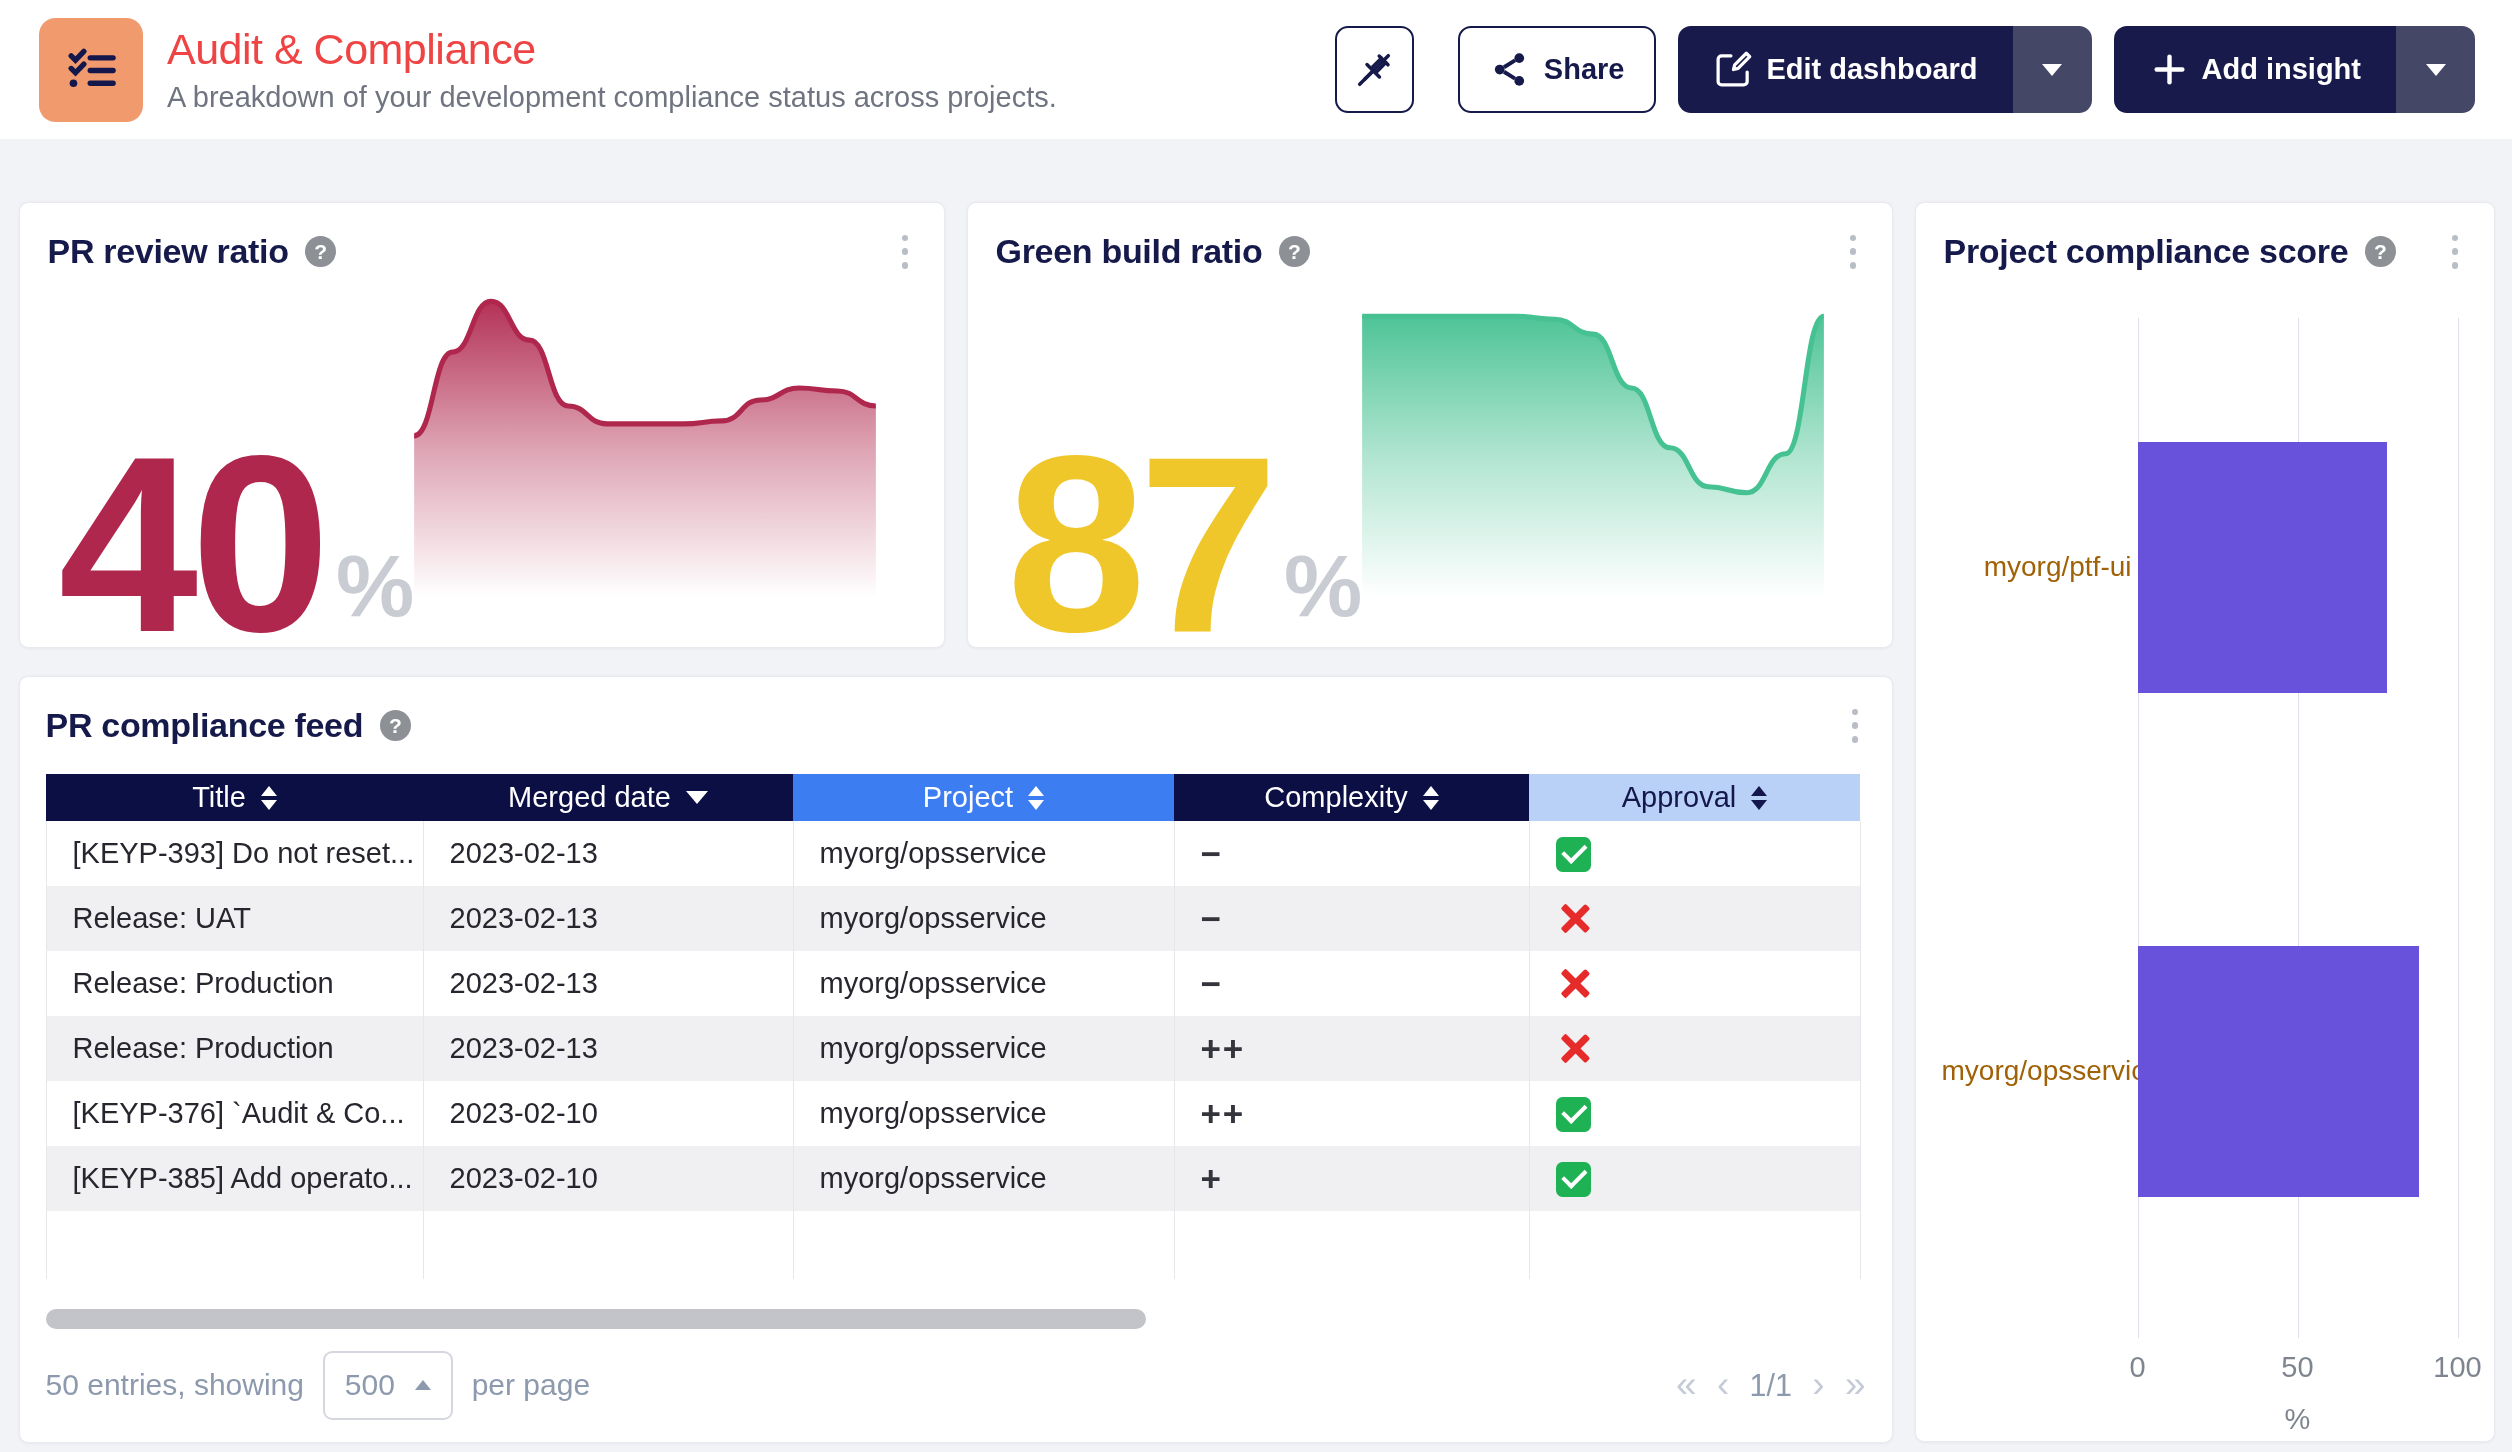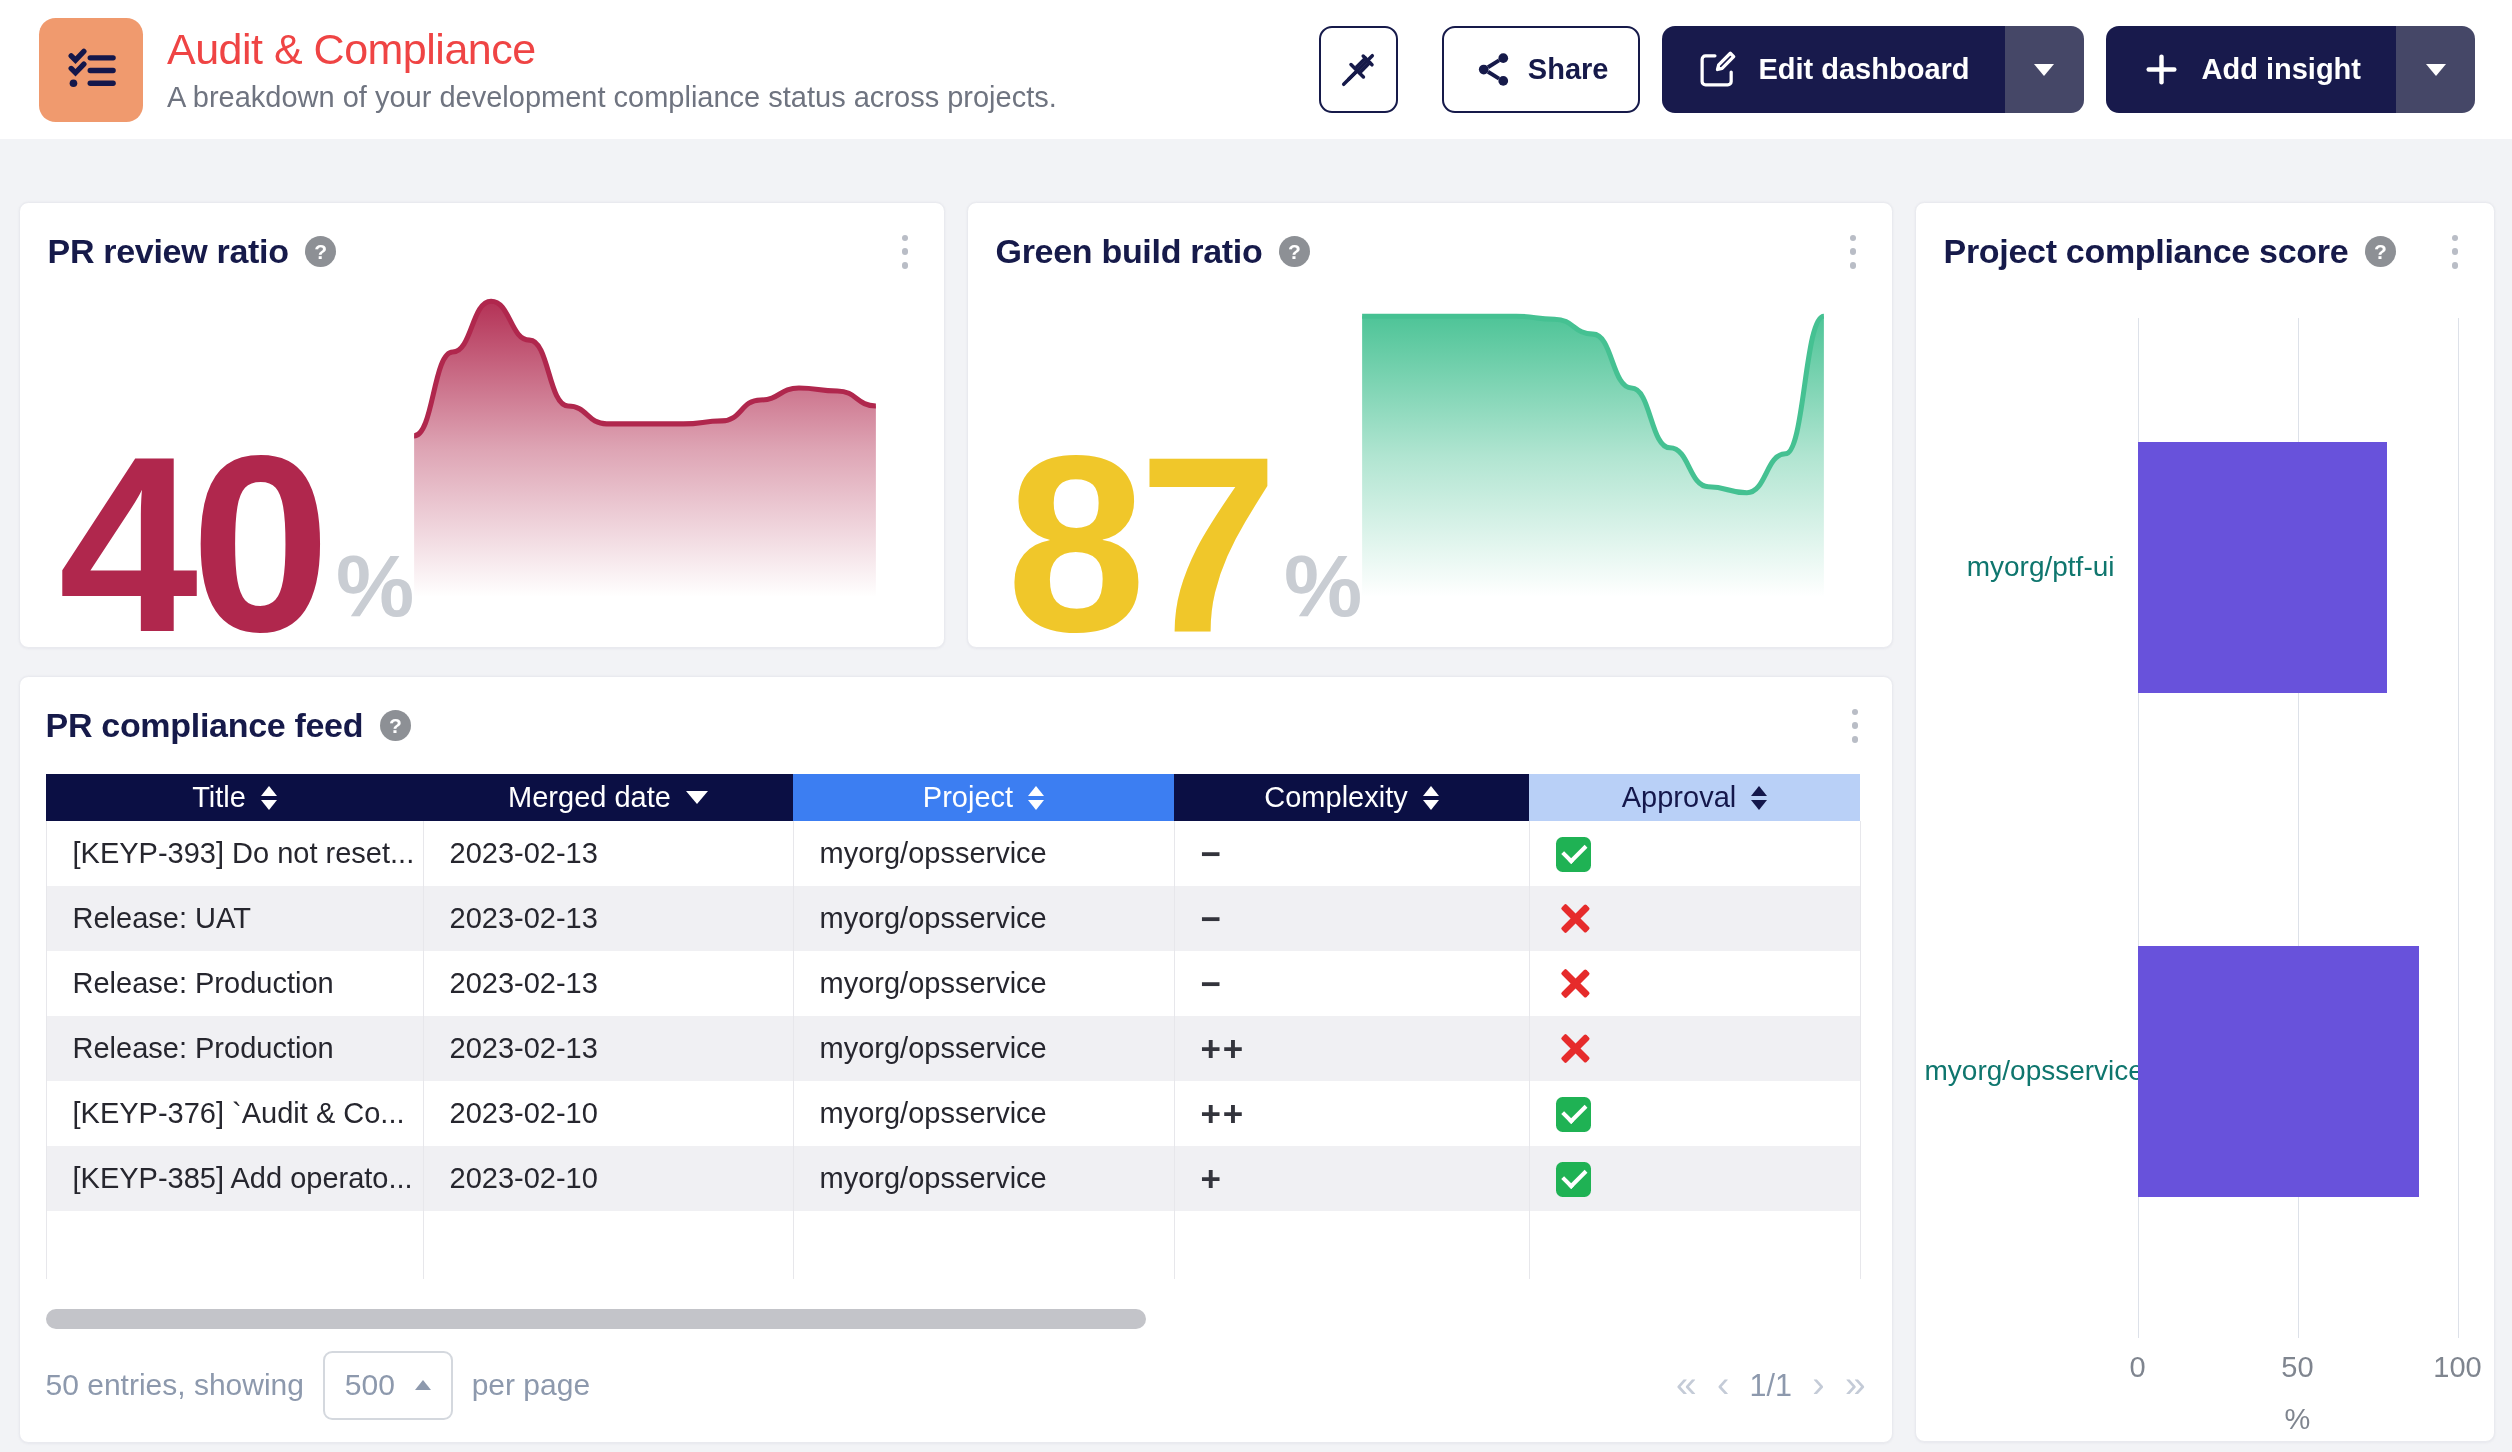--- a/index.html
+++ b/index.html
@@ -34,21 +34,21 @@
   }
   .btn.outline {
     border: 2.8px solid #161a4a; border-radius: 13px; background: #fff;
     color: #161a4a; padding: 0 30px; margin-left: 22px;
   }
   .btn.icon-only { width: 79px; padding: 0; }
   .btn.outline .btn-label { margin-left: 15px; }
   .split-btn { display: flex; border-radius: 13px; overflow: hidden; }
   .split-btn .main-part {
     background: #181a4c; color: #fff; padding: 0 35px;
-    display: flex; align-items: center; gap: 20px;
+    display: flex; align-items: center; gap: 12px;
   }
   .split-btn .caret-part { background: #454767; width: 79px; }
   .caret-down {
     width: 0; height: 0; display: inline-block;
     border-left: 10.2px solid transparent; border-right: 10.2px solid transparent;
     border-top: 12px solid #fff;
   }
 
   
   .content { display: flex; gap: 22px; padding: 63px 16.6px 0 18.5px; }
@@ -126,21 +126,21 @@
   }
   .caret-up { width: 0; height: 0; border-left: 8.3px solid transparent; border-right: 8.3px solid transparent; border-bottom: 10.2px solid #8d99ad; }
   .pagination { margin-left: auto; display: flex; align-items: center; gap: 20.3px; font-size: 37px; color: #c4cbd7; }
   .pagination .page-indicator { color: #8d99ad; font-size: 30.5px; }
   .pagination span { cursor: pointer; }
 
   
   .score-card { width: 580px; height: 1240px; position: relative; padding: 26px 28px; }
   .gridline { position: absolute; top: 115px; height: 1020px; width: 1.8px; background: #dde1e9; }
   .score-bar { position: absolute; height: 251px; background: #6852db; }
-  .score-bar-label { position: absolute; left: 9px; width: 190px; text-align: right; font-size: 28px; color: #0f766e; }
+  .score-bar-label { position: absolute; left: 26px; width: 190px; text-align: right; font-size: 28px; color: #a16207; }
   .x-tick { position: absolute; top: 1148px; transform: translateX(-50%); font-size: 29px; color: #7f858f; }
   .x-axis-label { position: absolute; top: 1200px; transform: translateX(-50%); font-size: 29px; color: #7f858f; }
 </style>
 </head>
 <body>
 
 <div class="page">
 
   <header class="topbar">
     <div class="app-icon">

